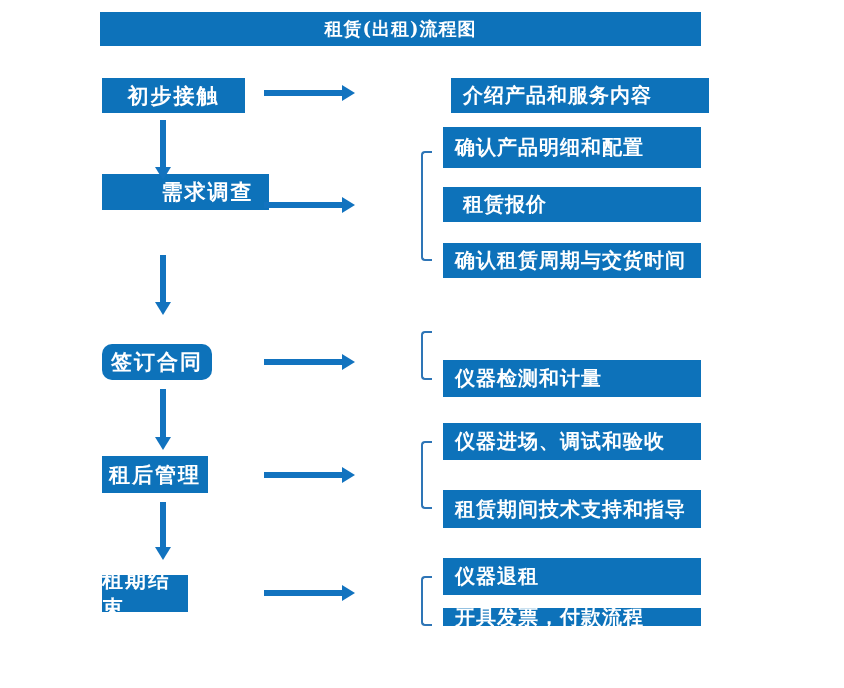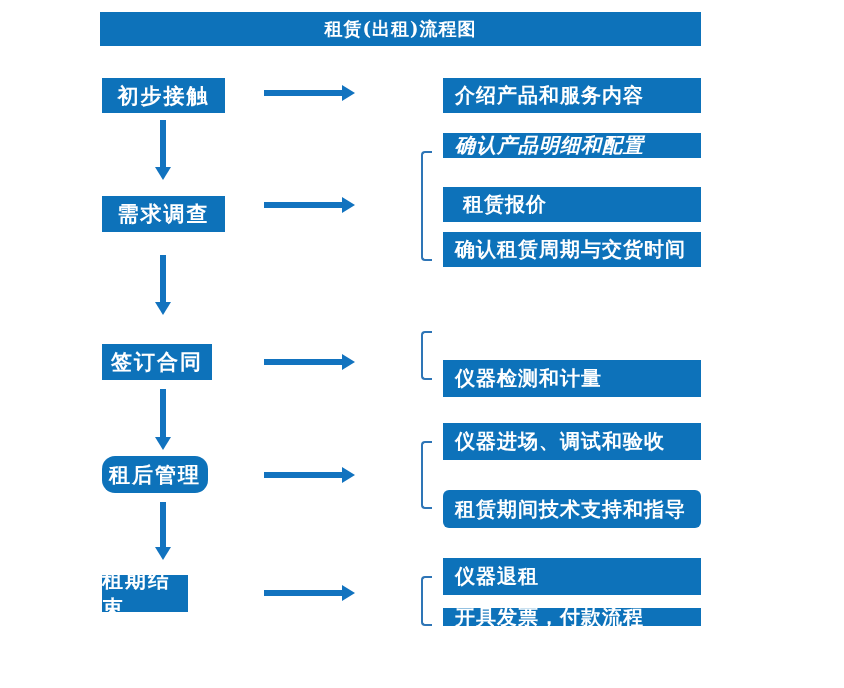--- a/index.html
+++ b/index.html
@@ -62,49 +62,49 @@
     background:transparent;
   }
 </style>
 </head>
 <body>
 
 <div class="canvas">
 
   <div class="title-bar">租赁(出租)流程图</div>
 
-  <div class="step-box" style="left:102px;top:78px;width:123px;height:35px;">初步接触</div>
-  <div class="step-box" style="left:102px;top:196px;width:123px;height:36px;">需求调查</div>
-  <div class="step-box" style="left:102px;top:344px;width:110px;height:36px;">签订合同</div>
-  <div class="step-box" style="left:102px;top:456px;width:106px;height:37px;border-radius:13px;">租后管理</div>
+  <div class="step-box" style="left:102px;top:78px;width:143px;height:35px;">初步接触</div>
+  <div class="step-box" style="left:102px;top:174px;width:123px;height:36px;padding-left:44px;">需求调查</div>
+  <div class="step-box" style="left:102px;top:344px;width:110px;height:36px;border-radius:10px;">签订合同</div>
+  <div class="step-box" style="left:102px;top:456px;width:106px;height:37px;">租后管理</div>
   <div class="step-box" style="left:102px;top:575px;width:86px;height:37px;">租期结束</div>
 
   <div class="v-arrow" style="left:155px;top:120px;height:60px;"></div>
   <div class="v-arrow" style="left:155px;top:255px;height:60px;"></div>
   <div class="v-arrow" style="left:155px;top:389px;height:61px;"></div>
   <div class="v-arrow" style="left:155px;top:502px;height:58px;"></div>
 
   <div class="h-arrow" style="left:264px;top:85px;width:91px;"></div>
   <div class="h-arrow" style="left:264px;top:197px;width:91px;"></div>
   <div class="h-arrow" style="left:264px;top:354px;width:91px;"></div>
   <div class="h-arrow" style="left:264px;top:467px;width:91px;"></div>
   <div class="h-arrow" style="left:264px;top:585px;width:91px;"></div>
 
   <div class="bracket" style="top:151px;height:110px;"></div>
   <div class="bracket" style="top:331px;height:49px;"></div>
   <div class="bracket" style="top:441px;height:68px;"></div>
   <div class="bracket" style="top:576px;height:50px;"></div>
 
-  <div class="detail-box" style="top:78px;height:35px;">介绍产品和服务内容</div>
+  <div class="detail-box" style="top:78px;height:35px;margin-left:8px;">介绍产品和服务内容</div>
 
-  <div class="detail-box" style="top:133px;height:25px;font-style:italic;">确认产品明细和配置</div>
+  <div class="detail-box" style="top:127px;height:41px;">确认产品明细和配置</div>
   <div class="detail-box" style="top:187px;height:35px;padding-left:20px;">租赁报价</div>
-  <div class="detail-box" style="top:232px;height:35px;">确认租赁周期与交货时间</div>
+  <div class="detail-box" style="top:243px;height:35px;">确认租赁周期与交货时间</div>
 
   <div class="detail-box" style="top:360px;height:37px;">仪器检测和计量</div>
 
   <div class="detail-box" style="top:423px;height:37px;">仪器进场、调试和验收</div>
-  <div class="detail-box" style="top:490px;height:38px;border-radius:6px;">租赁期间技术支持和指导</div>
+  <div class="detail-box" style="top:490px;height:38px;">租赁期间技术支持和指导</div>
 
   <div class="detail-box" style="top:558px;height:37px;">仪器退租</div>
   <div class="detail-box" style="top:608px;height:18px;">开具发票，付款流程</div>
 
 </div>
 
 </body></html>

